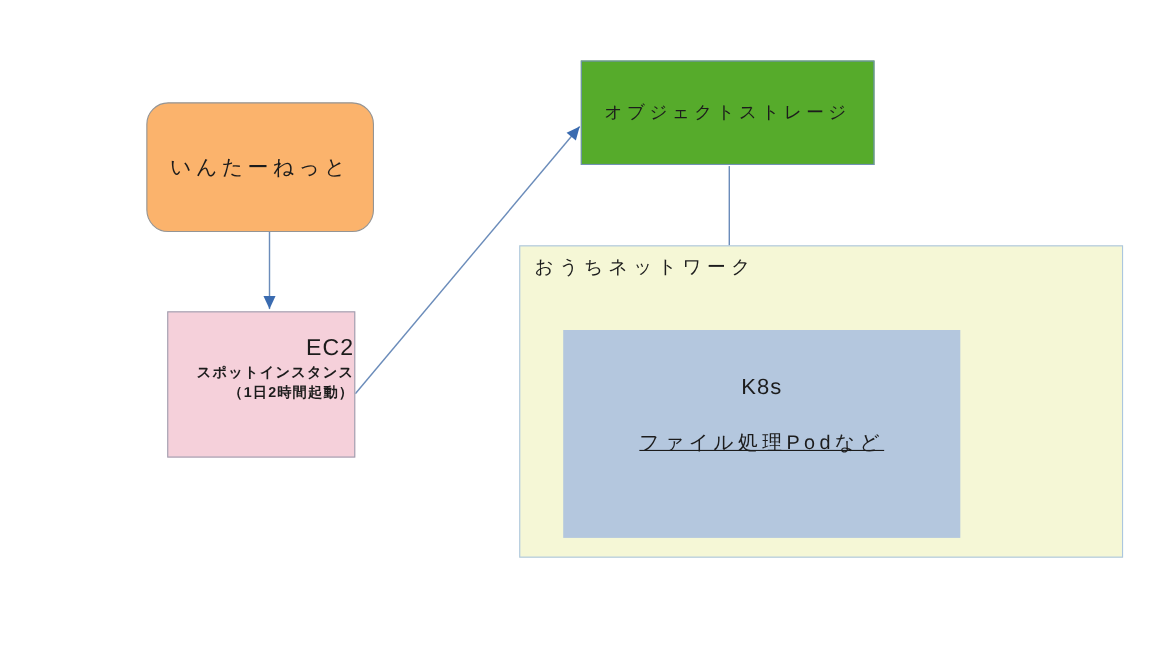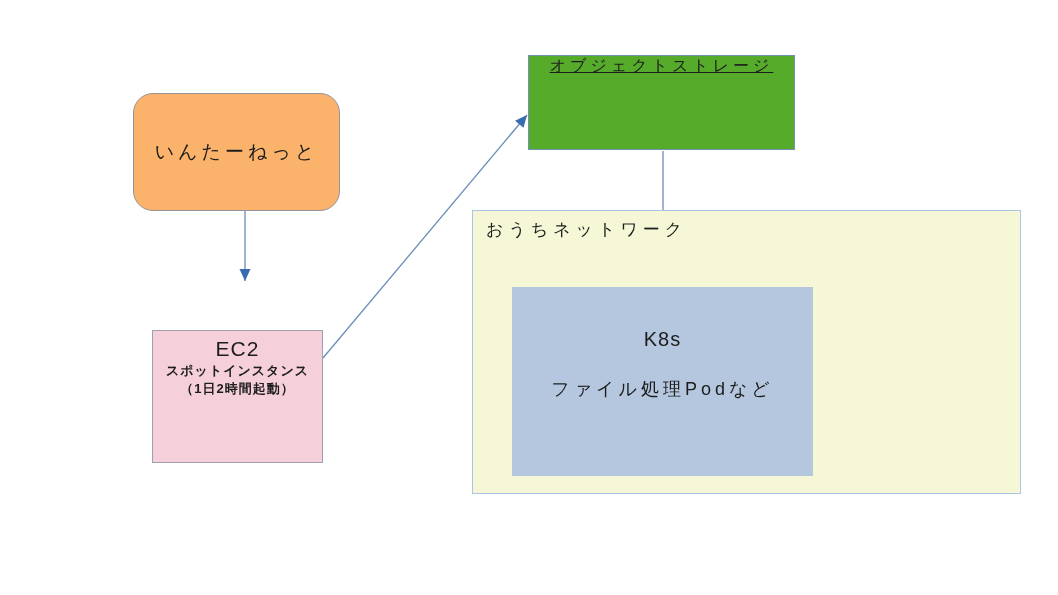--- a/index.html
+++ b/index.html
@@ -48,90 +48,90 @@
   }
   
   .storage {
     left: 528px;
     top: 55px;
     width: 267px;
     height: 95px;
     background: var(--storage-fill, #56ab2b);
     border: 1px solid var(--storage-border, #7292b4);
     display: flex;
+    align-items: center;
     justify-content: center;
     font-size: 16px;
     letter-spacing: 4px;
-    text-decoration: underline;
   }
   
   .ec2 {
     left: 152px;
     top: 283px;
     width: 171px;
     height: 133px;
     background: var(--ec2-fill, #f5d0da);
     border: 1px solid var(--ec2-border, #9e9fb0);
-    text-align: center;
-    padding-top: 5px;
-    margin-top: 47px;
+    text-align: right;
+    padding-top: 20px;
   }
   .ec2-title {
     font-size: 21px;
     line-height: 26px;
     letter-spacing: 1px;
   }
   .ec2 p {
     margin: 0;
     font-size: 13px;
     line-height: 17.5px;
     letter-spacing: 1px;
     font-weight: bold;
   }
   .ec2 p.second {
     margin-top: 18px;
   }
   
   .network {
     left: 472px;
-    top: 210px;
+    top: 223px;
     width: 549px;
     height: 284px;
     background: var(--network-fill, #f5f7d6);
     border: 1px solid var(--network-border, #abc6e0);
   }
   .network-label {
     position: absolute;
     left: 13px;
     top: 7px;
     font-size: 17px;
     letter-spacing: 5px;
   }
   
   .k8s {
     position: absolute;
     left: 39px;
     top: 76px;
-    width: 301px;
+    width: 361px;
     height: 189px;
     background: var(--k8s-fill, #b4c7de);
     text-align: center;
     padding-top: 40px;
     box-sizing: border-box;
   }
   .k8s-title {
     font-size: 20px;
     line-height: 24px;
     letter-spacing: 1px;
   }
   .k8s-subtitle {
     margin-top: 26px;
     font-size: 18px;
     line-height: 24px;
     letter-spacing: 4px;
+    text-decoration: underline;
   }
 </style>
 </head>
 <body>
 
 <div class="canvas">
 
   <svg class="edges" width="1058" height="595" viewBox="0 0 1058 595">
     <defs>
       <marker id="ah" markerUnits="userSpaceOnUse" markerWidth="14" markerHeight="12" viewBox="0 0 14 12" refX="13" refY="6" orient="auto">

